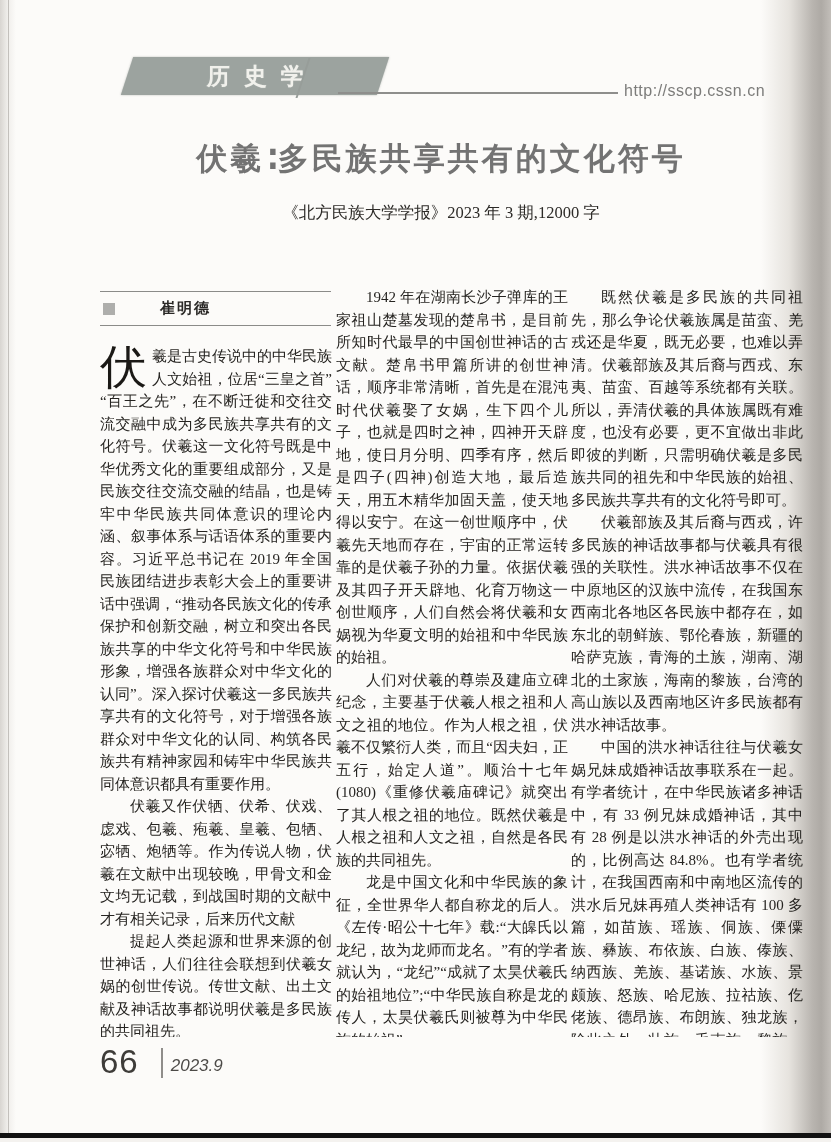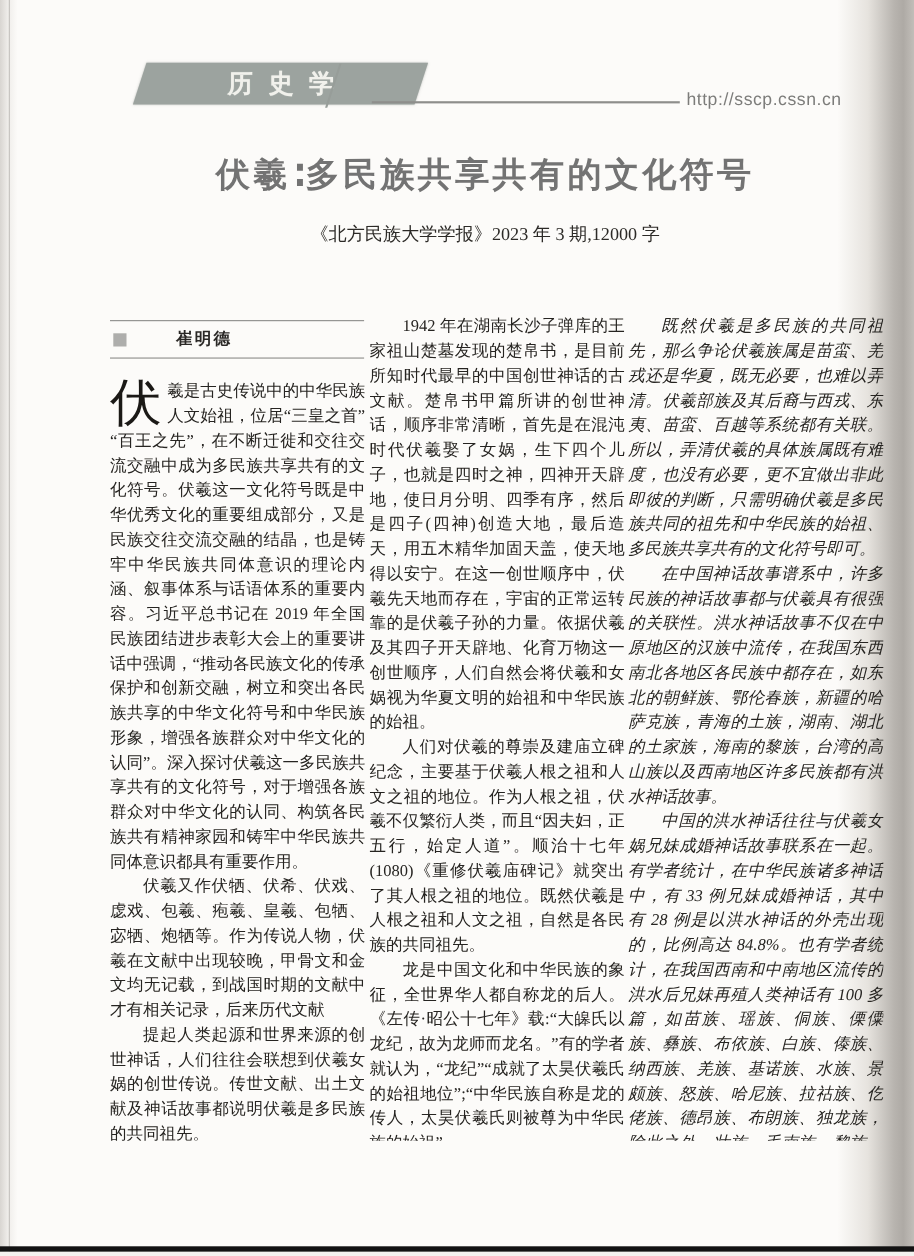--- a/index.html
+++ b/index.html
@@ -74,21 +74,21 @@
     font-size:15px;font-weight:bold;color:#2a2826;letter-spacing:2px;margin-left:45px;
   }
   
   .col{
     position:absolute;width:232px;overflow:hidden;
     font-size:15px;line-height:22.5px;color:#262421;
     text-align:justify;text-justify:inter-ideograph;
   }
   .col1{left:100px;top:345px;height:692px;}
   .col2{left:336px;top:286px;height:751px;}
-  .col3{left:571px;top:286px;height:751px;font-style:italic;}
+  .col3{left:571px;top:286px;height:751px;}
   .para{margin:0;}
   .para.indent{text-indent:2em;}
   .dropcap{
     float:left;font-size:47px;line-height:41px;padding:2px 5px 0 0;color:#1b1916;
   }
   
   .footer{
     position:absolute;left:100px;top:1044px;display:flex;align-items:flex-start;
   }
   .page-num{
@@ -136,18 +136,23 @@
   </div>
 
   <div class="col col2">
     <p class="para indent">1942 年在湖南长沙子弹库的王家祖山楚墓发现的楚帛书，是目前所知时代最早的中国创世神话的古文献。楚帛书甲篇所讲的创世神话，顺序非常清晰，首先是在混沌时代伏羲娶了女娲，生下四个儿子，也就是四时之神，四神开天辟地，使日月分明、四季有序，然后是四子(四神)创造大地，最后造天，用五木精华加固天盖，使天地得以安宁。在这一创世顺序中，伏羲先天地而存在，宇宙的正常运转靠的是伏羲子孙的力量。依据伏羲及其四子开天辟地、化育万物这一创世顺序，人们自然会将伏羲和女娲视为华夏文明的始祖和中华民族的始祖。</p>
     <p class="para indent">人们对伏羲的尊崇及建庙立碑纪念，主要基于伏羲人根之祖和人文之祖的地位。作为人根之祖，伏羲不仅繁衍人类，而且“因夫妇，正五行，始定人道”。顺治十七年(1080)《重修伏羲庙碑记》就突出了其人根之祖的地位。既然伏羲是人根之祖和人文之祖，自然是各民族的共同祖先。</p>
     <p class="para indent">龙是中国文化和中华民族的象征，全世界华人都自称龙的后人。《左传·昭公十七年》载:“大皞氏以龙纪，故为龙师而龙名。”有的学者就认为，“龙纪”“成就了太昊伏羲氏的始祖地位”;“中华民族自称是龙的传人，太昊伏羲氏则被尊为中华民族的始祖”。</p>
   </div>
 
   <div class="col col3">
     <p class="para indent">既然伏羲是多民族的共同祖先，那么争论伏羲族属是苗蛮、羌戎还是华夏，既无必要，也难以弄清。伏羲部族及其后裔与西戎、东夷、苗蛮、百越等系统都有关联。所以，弄清伏羲的具体族属既有难度，也没有必要，更不宜做出非此即彼的判断，只需明确伏羲是多民族共同的祖先和中华民族的始祖、多民族共享共有的文化符号即可。</p>
-    <p class="para indent">在中国神话故事谱系中，许多民族的神话故事都与伏羲具有很强的关联性。洪水神话故事不仅在中原地区的汉族中流传，在我国东西南北各地区各民族中都存在，如东北的朝鲜族、鄂伦春族，新疆的哈萨克族，青海的土族，湖南、湖北的土家族，海南的黎族，台湾的高山族以及西南地区许多民族都有洪水神话故事。</p>
+    <p class="para indent">伏羲部族及其后裔与西戎，许多民族的神话故事都与伏羲具有很强的关联性。洪水神话故事不仅在中原地区的汉族中流传，在我国东西南北各地区各民族中都存在，如东北的朝鲜族、鄂伦春族，新疆的哈萨克族，青海的土族，湖南、湖北的土家族，海南的黎族，台湾的高山族以及西南地区许多民族都有洪水神话故事。</p>
     <p class="para indent">中国的洪水神话往往与伏羲女娲兄妹成婚神话故事联系在一起。有学者统计，在中华民族诸多神话中，有 33 例兄妹成婚神话，其中有 28 例是以洪水神话的外壳出现的，比例高达 84.8%。也有学者统计，在我国西南和中南地区流传的洪水后兄妹再殖人类神话有 100 多篇，如苗族、瑶族、侗族、傈僳族、彝族、布依族、白族、傣族、纳西族、羌族、基诺族、水族、景颇族、怒族、哈尼族、拉祜族、仡佬族、德昂族、布朗族、独龙族，除此之外，壮族、毛南族、黎族、佤族和高山族等民族也有比</p>
   </div>
 
+  <div class="footer">
+    <span class="page-num">66</span>
+    <span class="footer-bar"></span>
+    <span class="footer-issue">2023.9</span>
+  </div>
 
 </div>
 
 </body></html>

